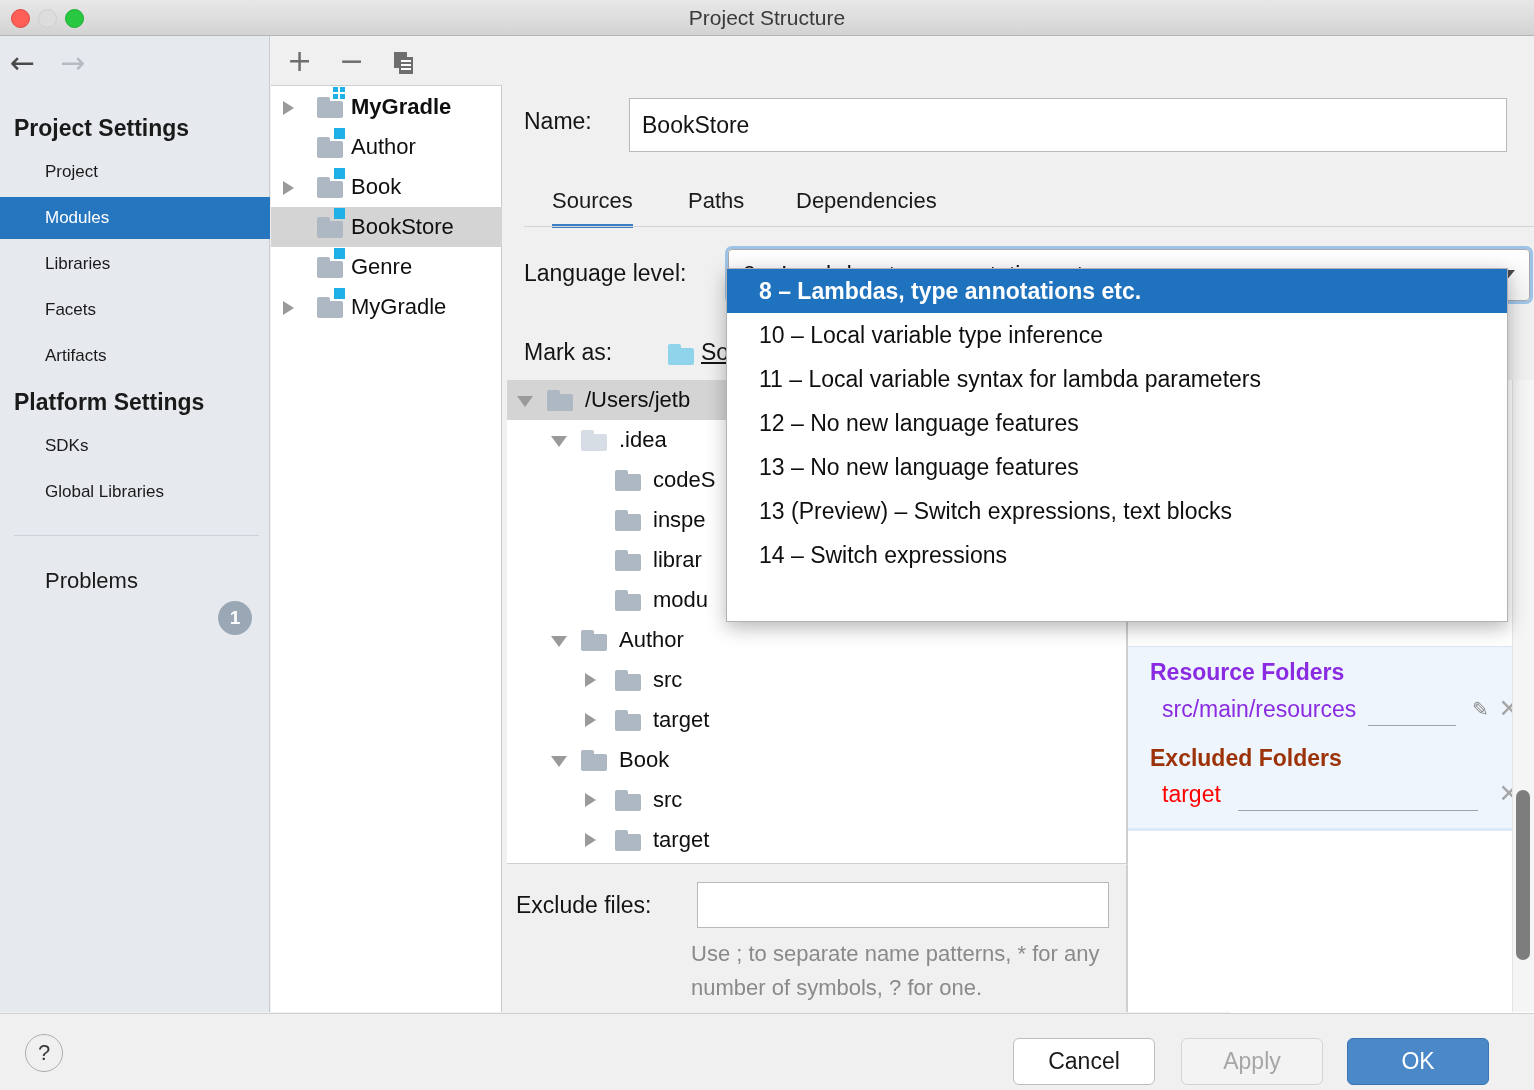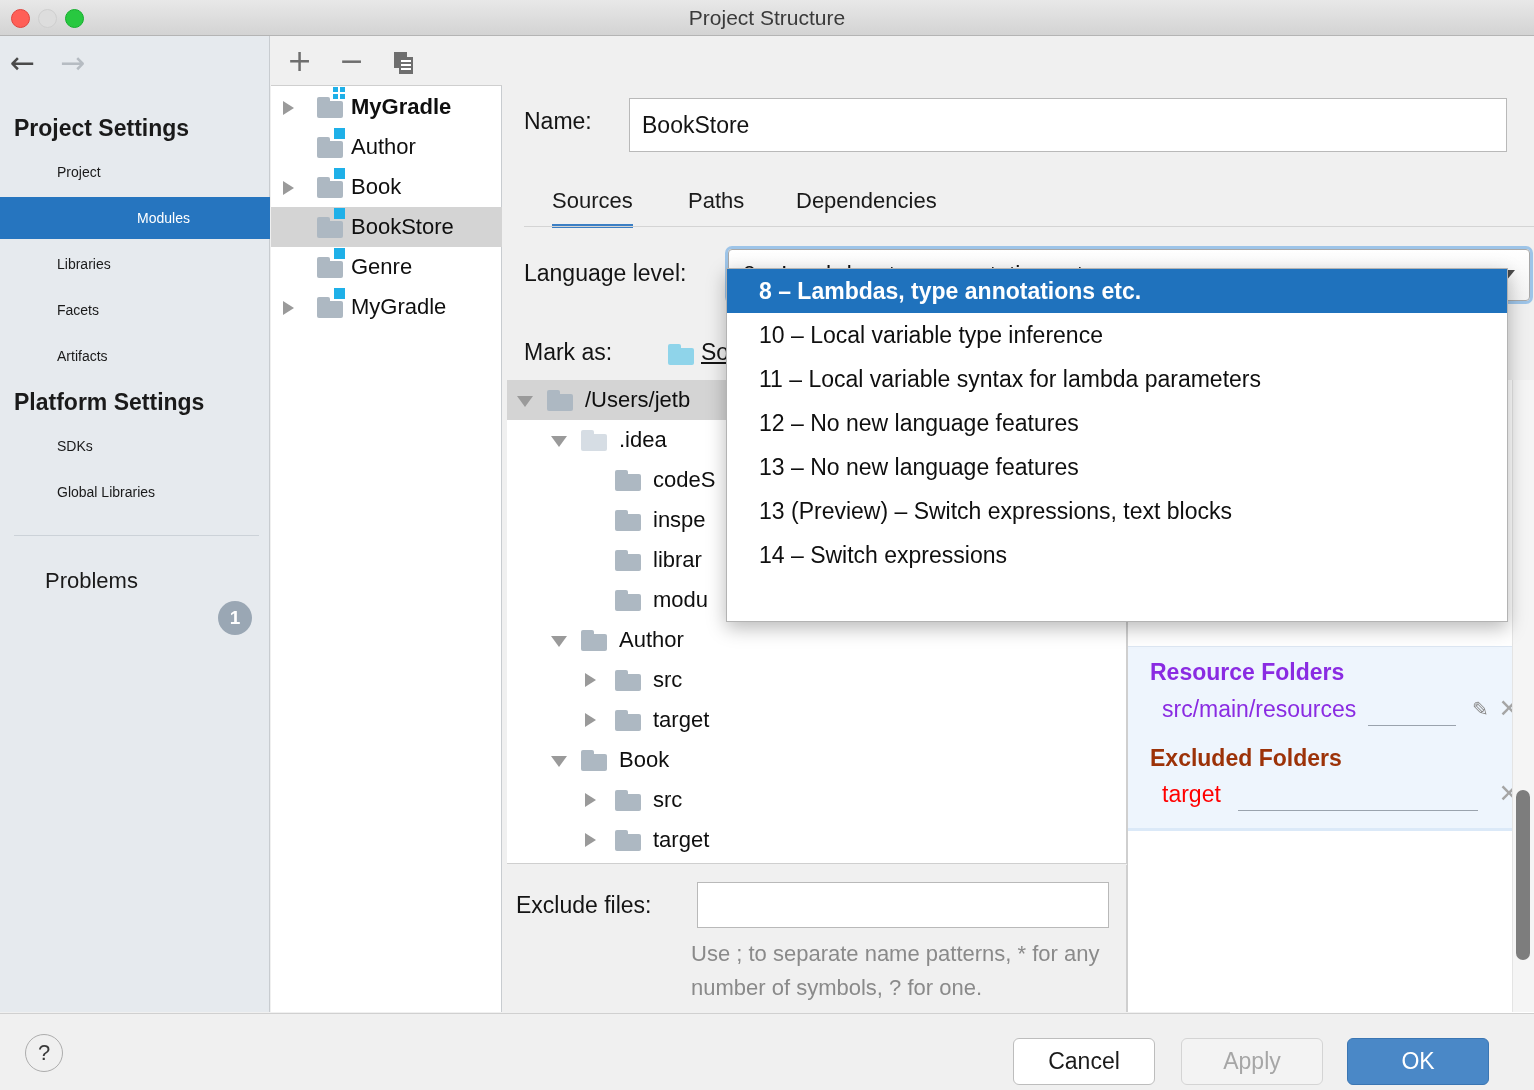--- a/index.html
+++ b/index.html
@@ -46,24 +46,24 @@
   }
   .arrow-back { left: 10px; color: #4a4a4a; }
   .arrow-fwd  { left: 60px; color: #b6bcc2; }
 
   .grp-title {
     position: absolute; left: 14px; font-size: 23px; font-weight: bold; color: #1a1a1a;
     white-space: nowrap;
   }
   .nav-item {
     position: absolute; left: 0; width: 270px; height: 42px;
-    font-size: 14px; color: #1a1a1a; line-height: 42px; padding-left: 57px;
+    font-size: 17px; color: #1a1a1a; line-height: 42px; padding-left: 45px;
     white-space: nowrap;
   }
-  .nav-item.selected { background: #2675bf; color: #ffffff; text-align: center; }
+  .nav-item.selected { background: #2675bf; color: #ffffff; }
   .sb-divider {
     position: absolute; left: 14px; width: 245px; height: 1px; background: #ccd2d8;
   }
   .problems-row {
     position: absolute; left: 0; width: 270px; height: 42px;
     font-size: 22px; color: #1a1a1a; line-height: 42px; padding-left: 45px;
   }
   .problems-badge {
     position: absolute; left: 218px; top: 565px;
     width: 34px; height: 34px; border-radius: 50%;

